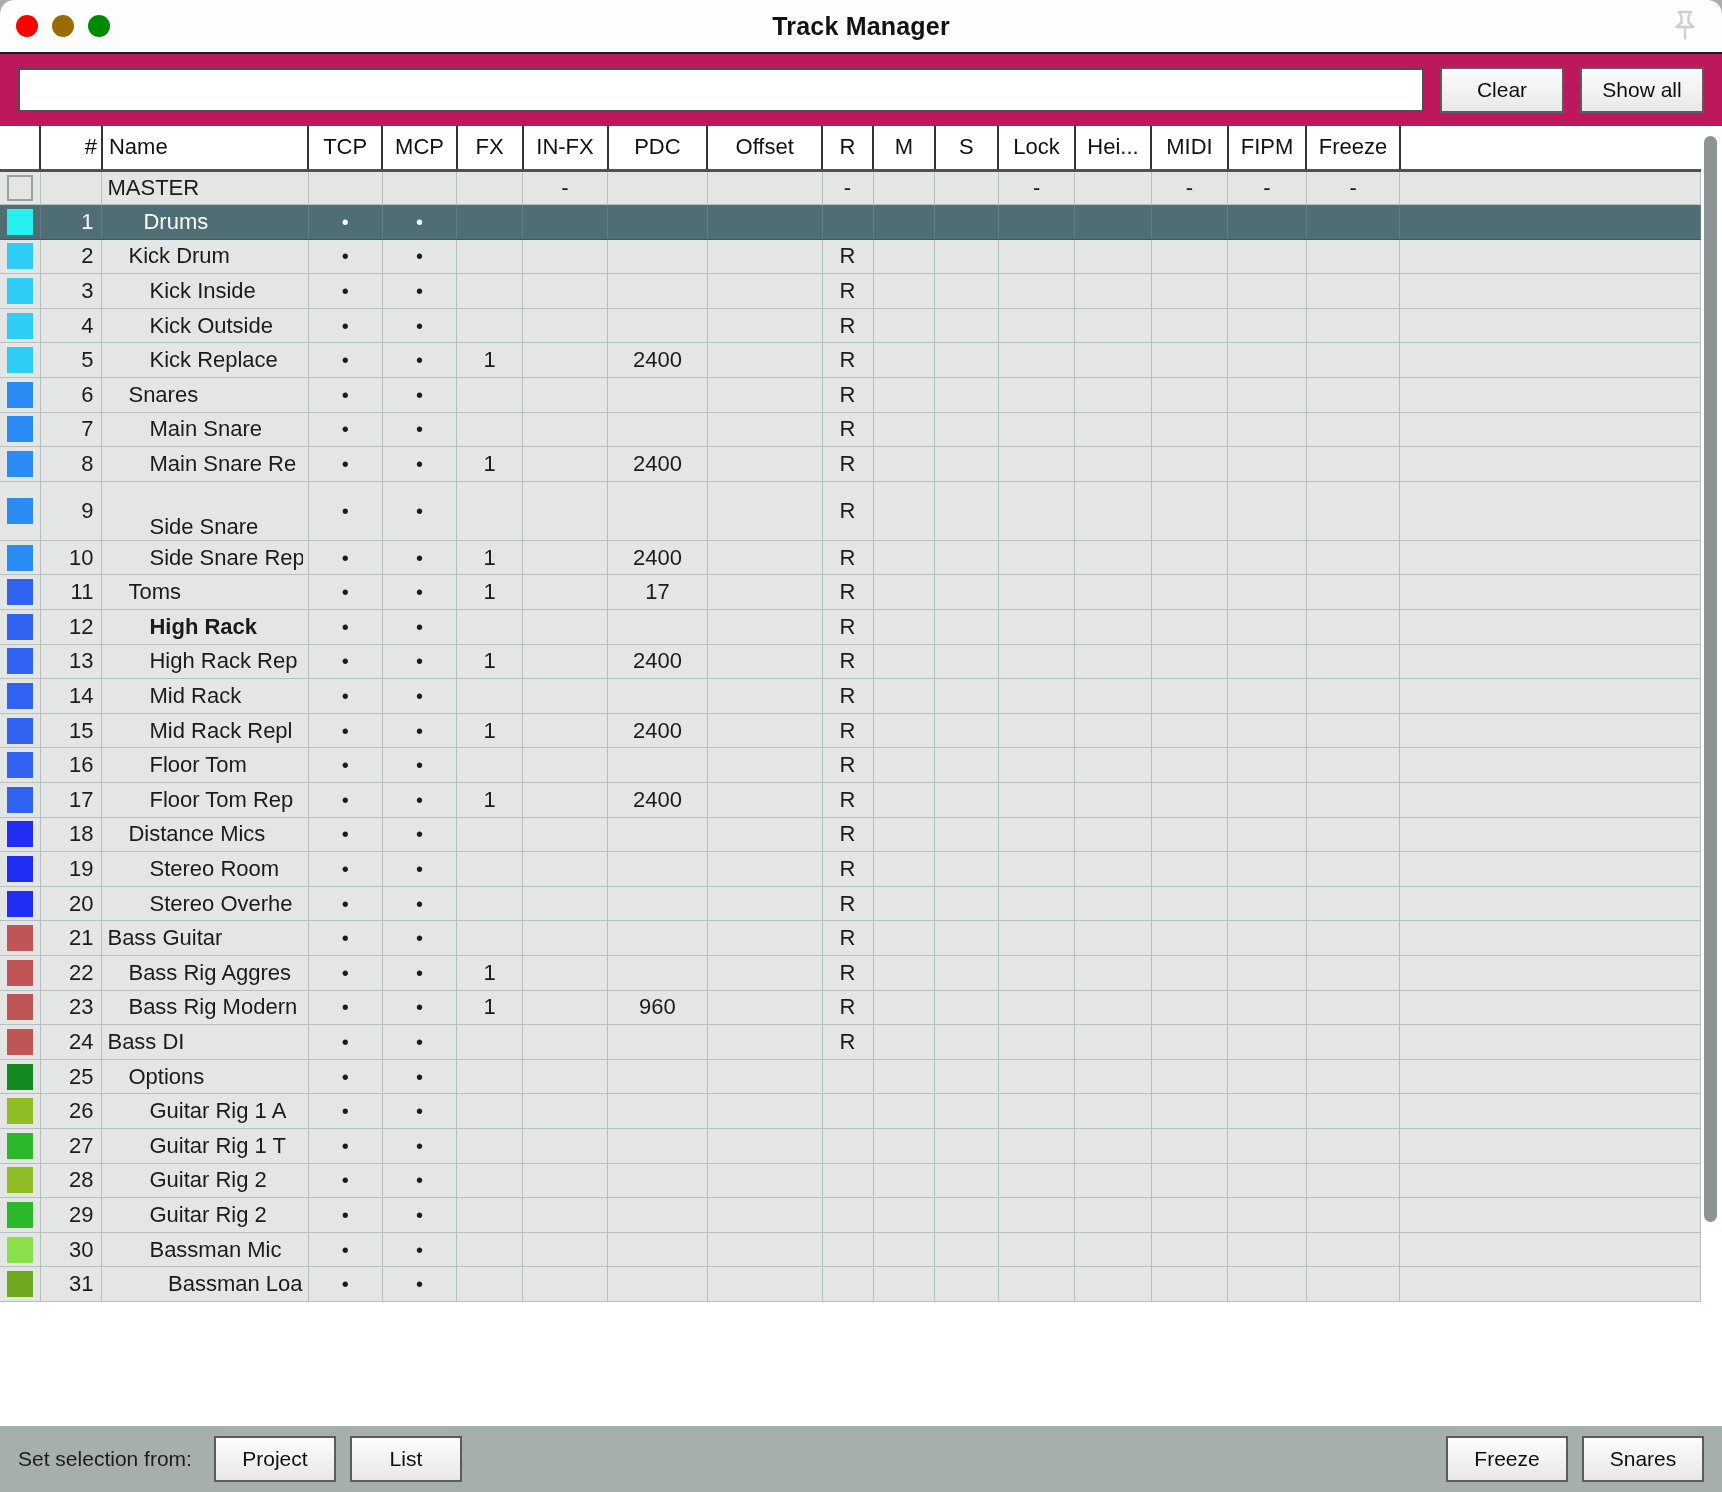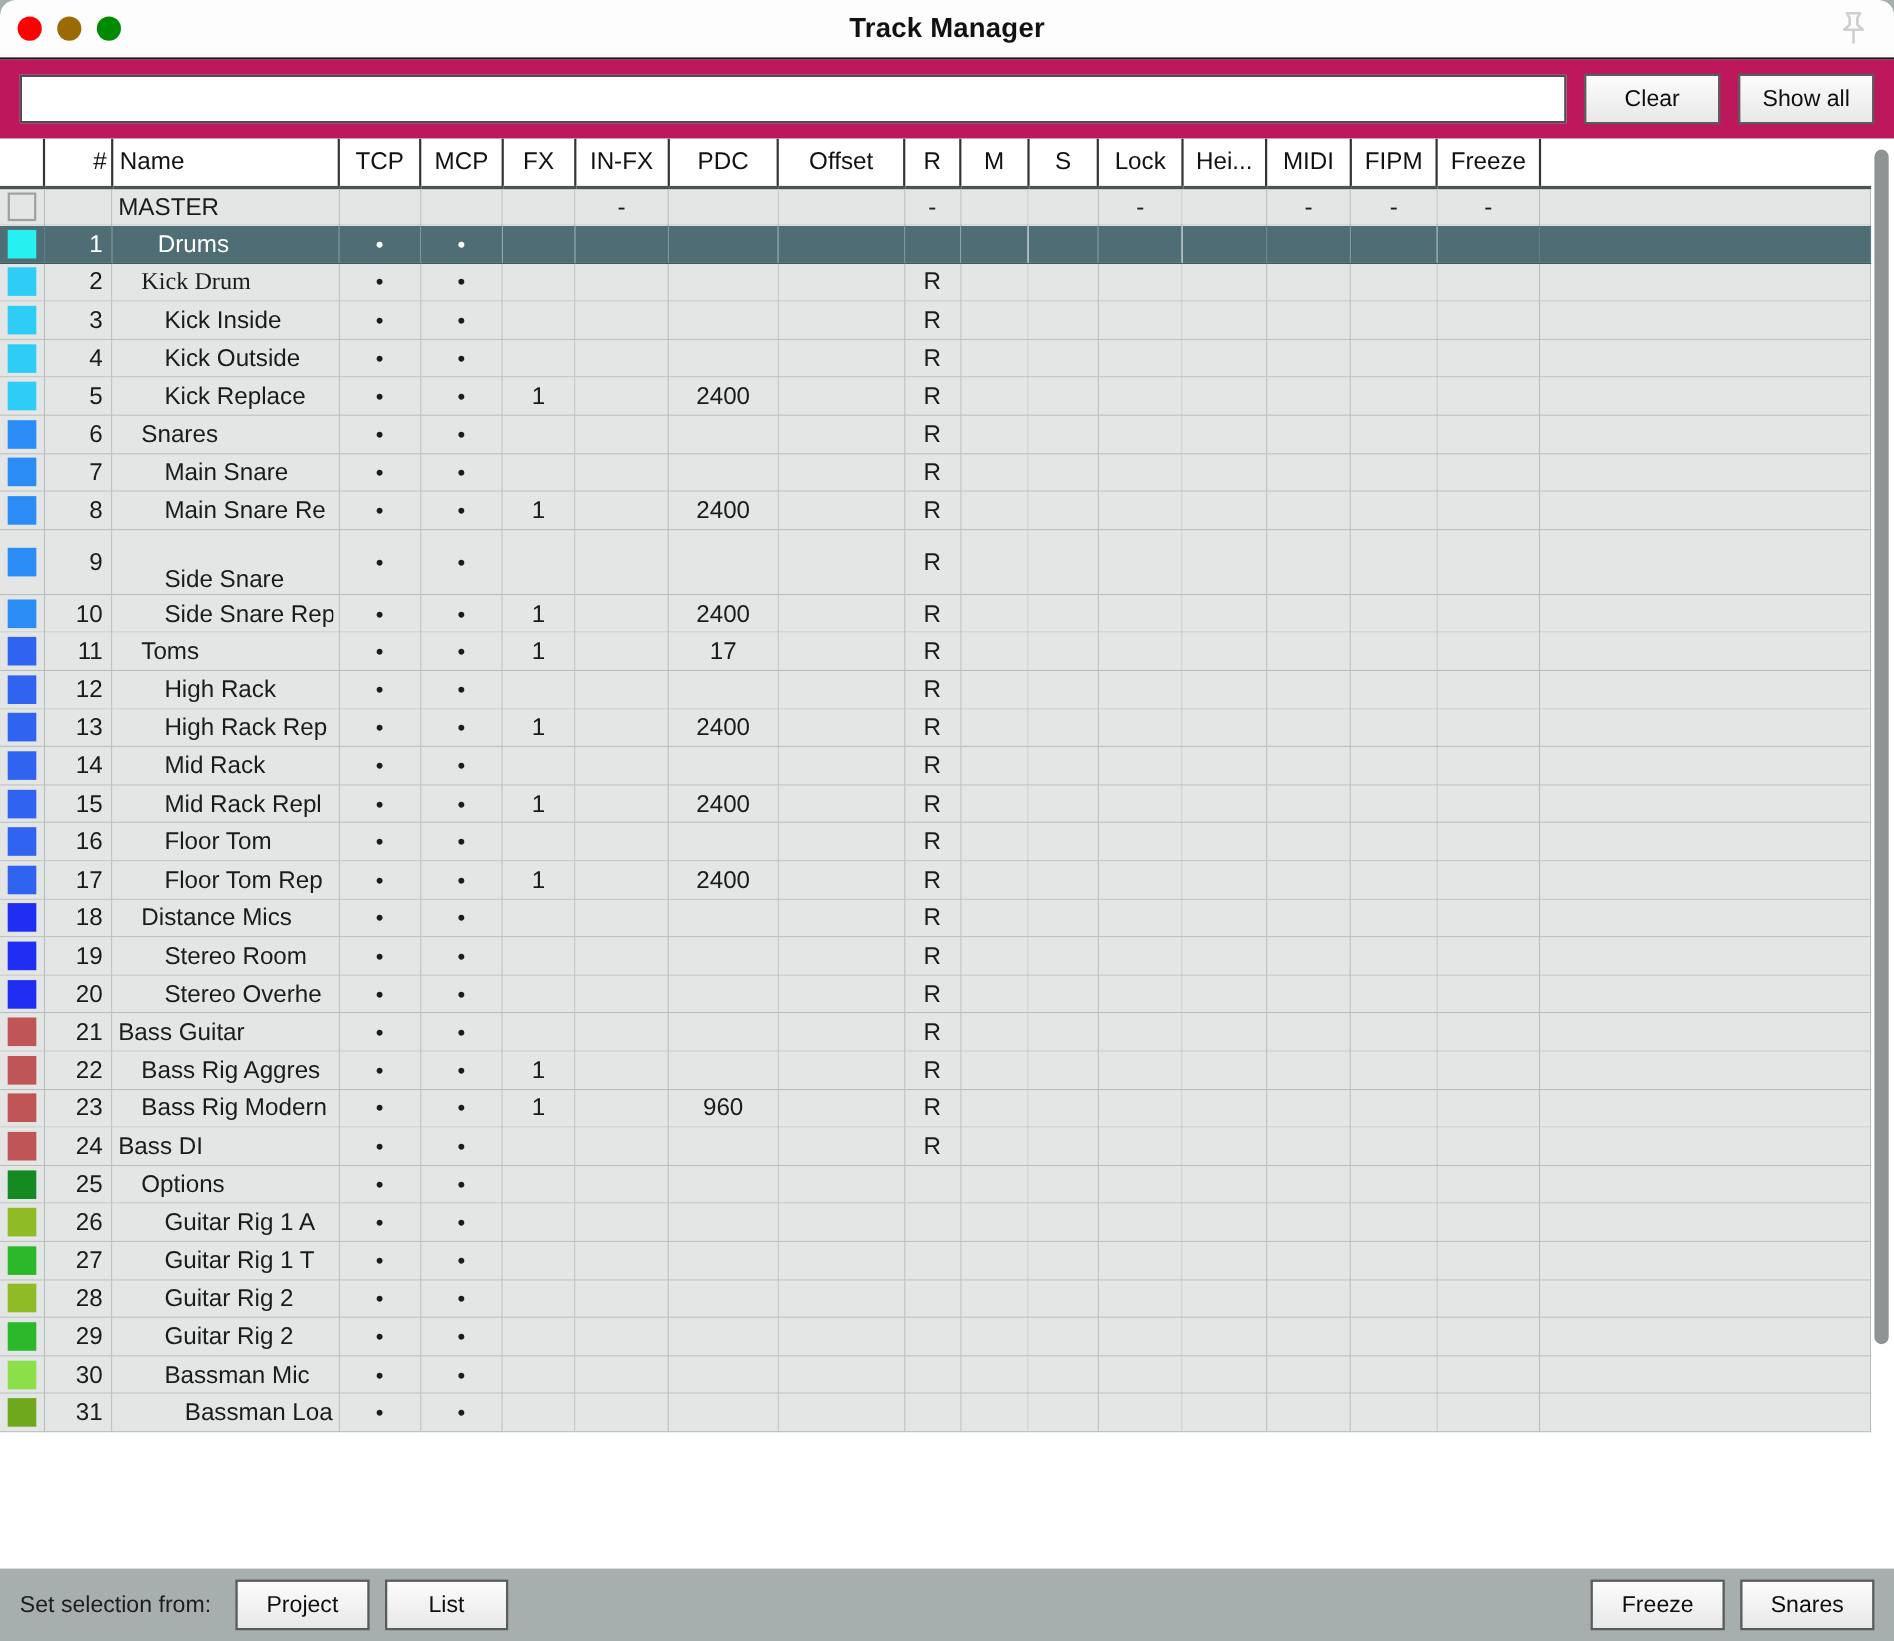--- a/index.html
+++ b/index.html
@@ -281,21 +281,21 @@
             <td></td>
             <td></td>
             <td></td>
           </tr>
           <tr>
             <td class="c-color">
               <span class="swatch" style="background: rgb(46, 205, 245);"></span>
             </td>
             <td class="c-num">2</td>
             <td class="c-name">
-              <span class="name-inner" style="padding-left: 21px; font-family: Liberation Serif, serif;">Kick Drum</span>
+              <span class="name-inner" style="padding-left: 21px;">Kick Drum</span>
             </td>
             <td><span class="dot">•</span></td>
             <td><span class="dot">•</span></td>
             <td></td>
             <td></td>
             <td></td>
             <td></td>
             <td>R</td>
             <td></td>
             <td></td>
@@ -521,21 +521,21 @@
             <td></td>
             <td></td>
             <td></td>
           </tr>
           <tr>
             <td class="c-color">
               <span class="swatch" style="background: rgb(47, 99, 240);"></span>
             </td>
             <td class="c-num">12</td>
             <td class="c-name">
-              <span class="name-inner" style="padding-left: 42px;">High Rack</span>
+              <span class="name-inner" style="padding-left: 42px; font-weight: bold;">High Rack</span>
             </td>
             <td><span class="dot">•</span></td>
             <td><span class="dot">•</span></td>
             <td></td>
             <td></td>
             <td></td>
             <td></td>
             <td>R</td>
             <td></td>
             <td></td>

